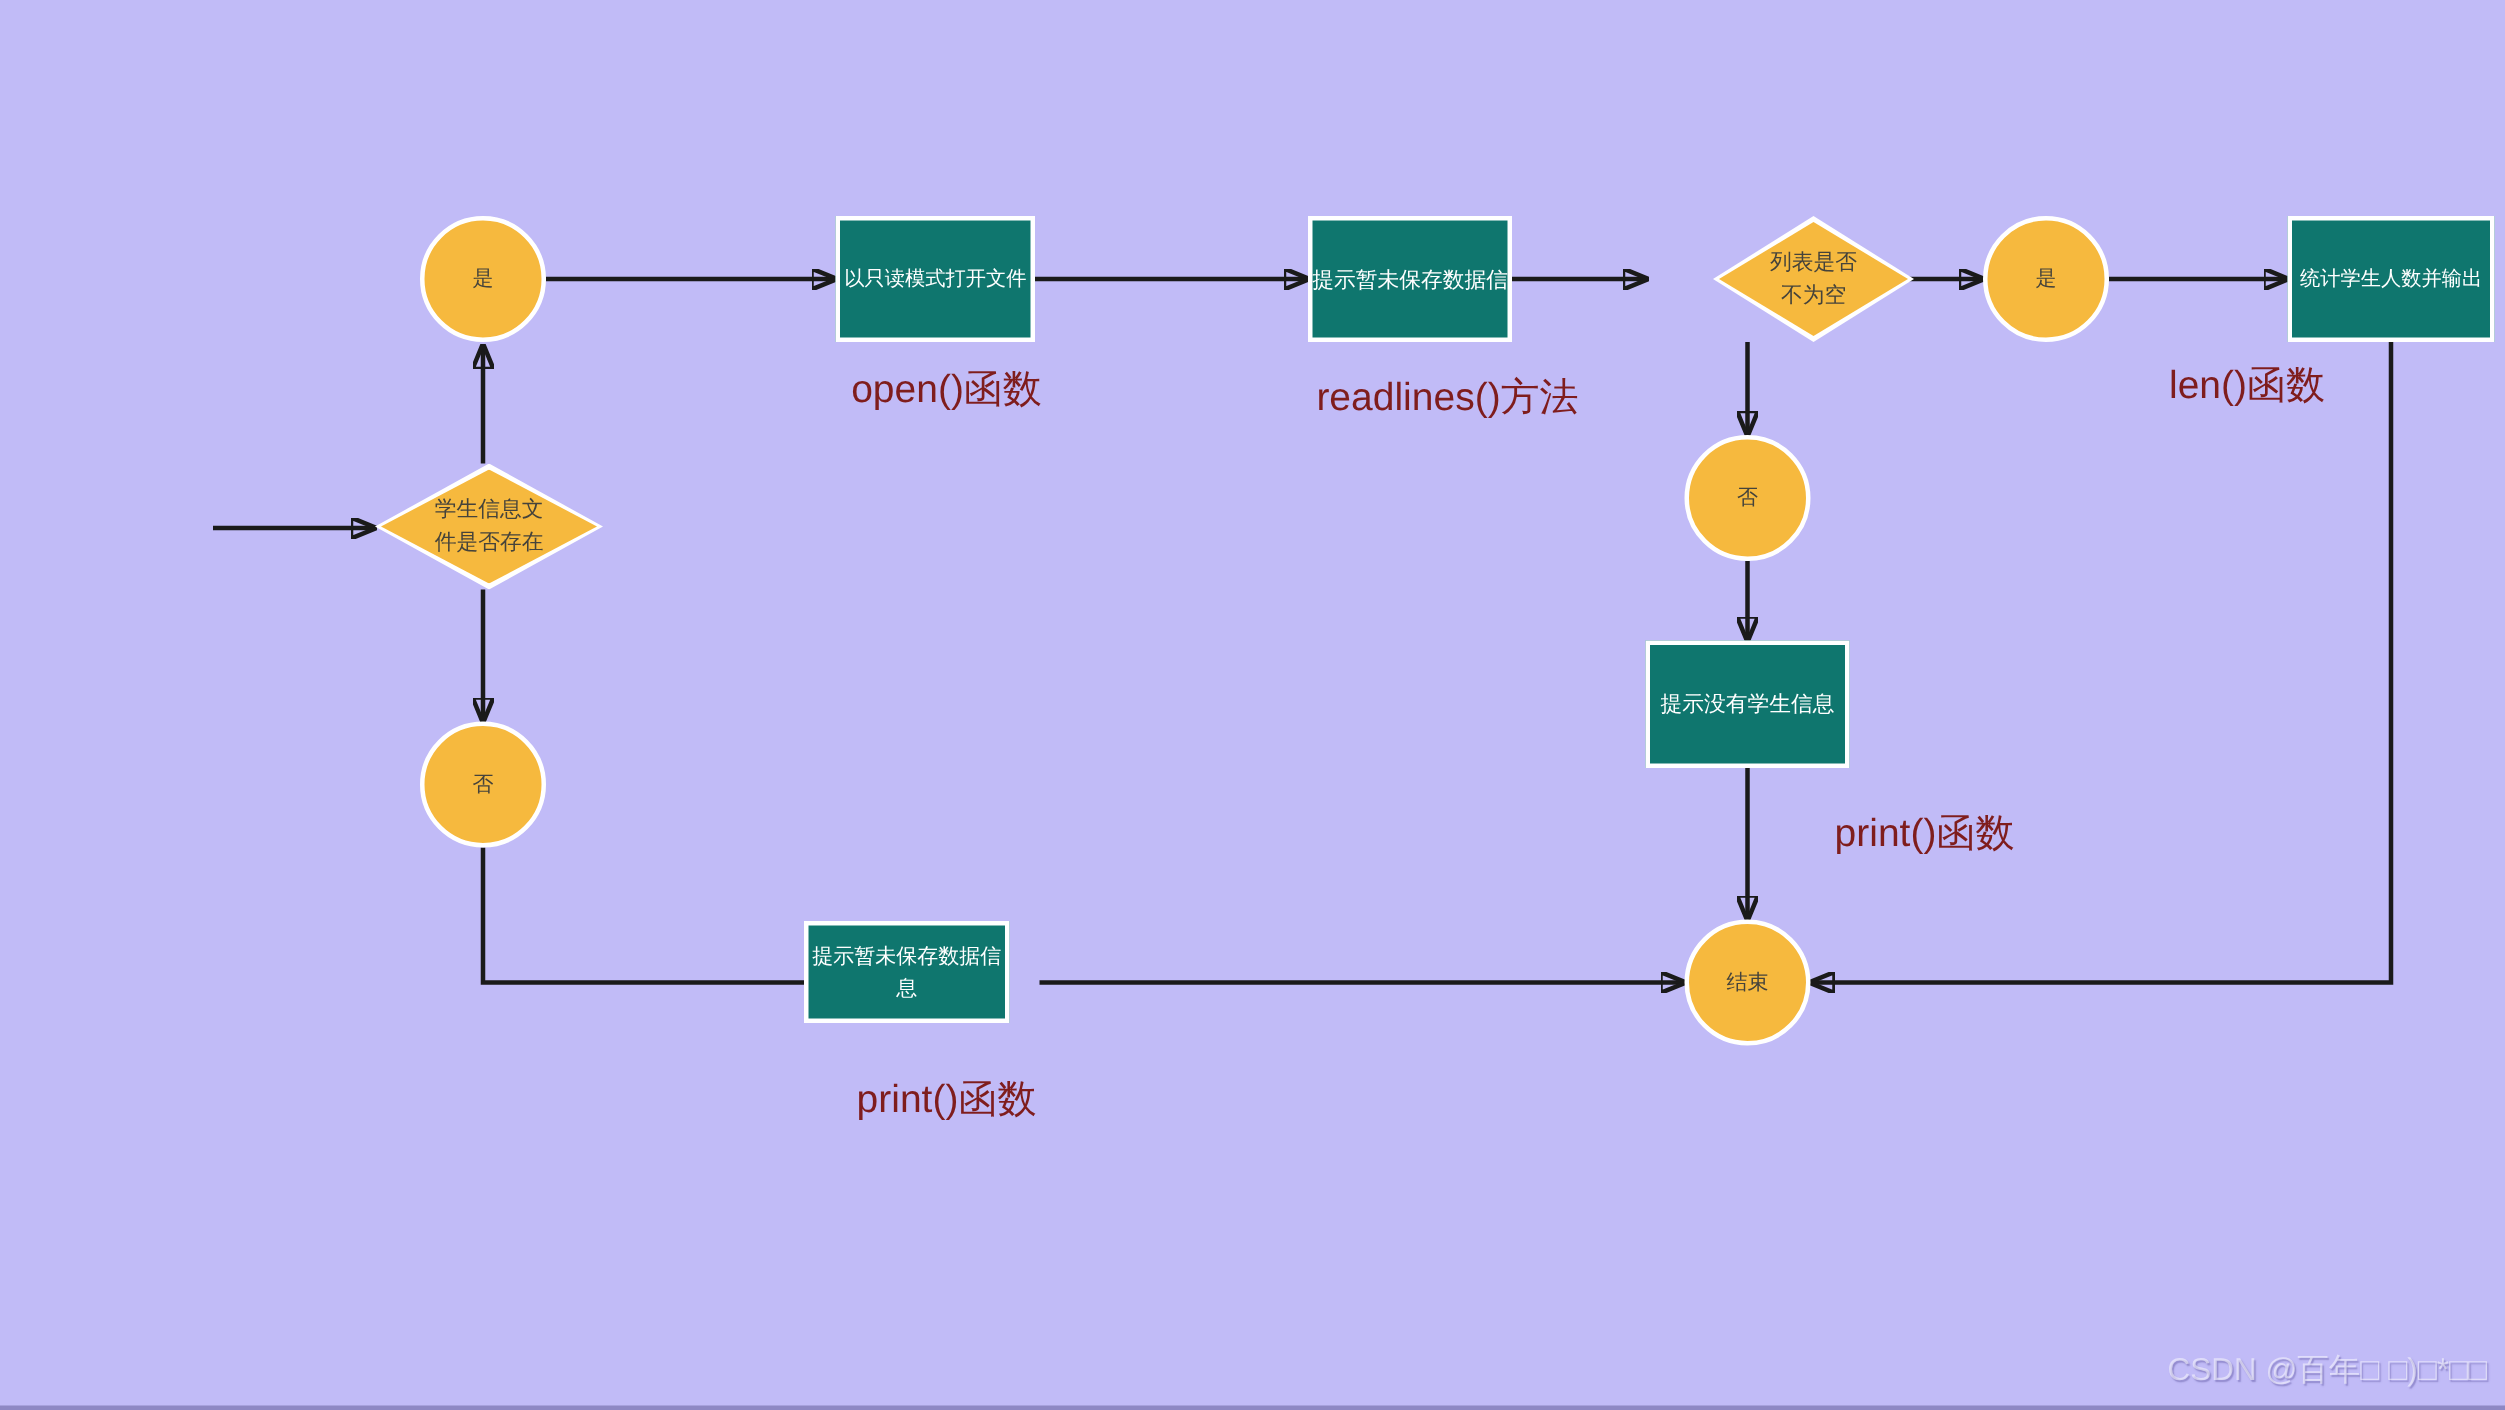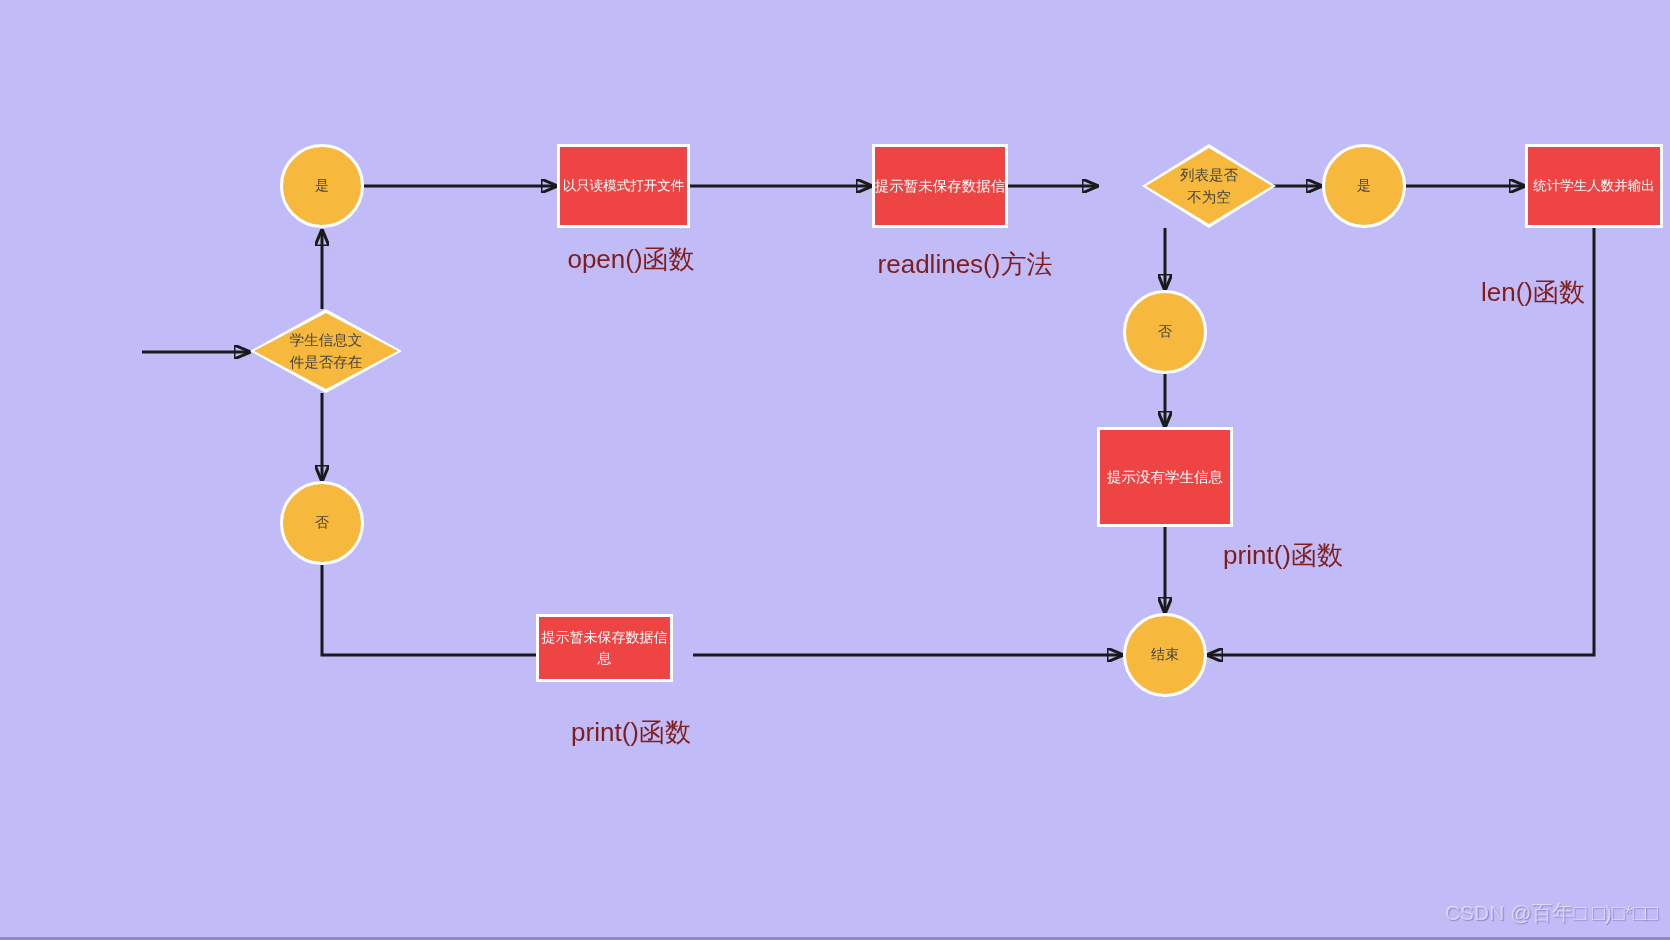--- a/index.html
+++ b/index.html
@@ -22,29 +22,29 @@
   }
   #c-start { left:58px;   top:310px; }
   #c-yes1  { left:280px;  top:144px; }
   #c-no1   { left:280px;  top:481px; }
   #c-yes2  { left:1322px; top:144px; }
   #c-no2   { left:1123px; top:290px; }
   #c-end   { left:1123px; top:613px;justify-content:center; }
 
   .rect {
     position:absolute; box-sizing:border-box;
-    background:#ef4444; border:3px solid #ffffff;
+    background:#0f766e; border:3px solid #ffffff;
     display:flex; align-items:center; justify-content:center;
     color:#ffffff; text-align:center;
   }
   .rect span { display:block; }
   #r-open    { left:557px;  top:144px; width:133px; height:84px; font-size:13.5px; white-space:nowrap; }
   #r-read    { left:872px;  top:144px; width:136px; height:84px; font-size:14.5px; white-space:nowrap; }
   #r-count   { left:1525px; top:144px; width:138px; height:84px; font-size:13.5px; white-space:nowrap; }
-  #r-noinfo  { left:1097px; top:427px; width:136px; height:100px; font-size:14.5px; white-space:nowrap; }
+  #r-noinfo  { left:1097px; top:427px; width:136px; height:85px; font-size:14.5px; white-space:nowrap; }
   #r-nosaved { left:536px;  top:614px; width:137px; height:68px; font-size:14px; }
   #r-nosaved span { white-space:pre-line; line-height:21px; }
 
   .diamond { position:absolute; }
   .d-outer {
     position:absolute; inset:0; background:#ffffff;
     clip-path:polygon(50% 0, 100% 50%, 50% 100%, 0 50%);
   }
   .d-inner {
     position:absolute; inset:4px; background:#f6b93e;
@@ -58,21 +58,21 @@
   }
   #d-exists   { left:250px;  top:309px; width:152px; height:84px; }
   #d-notempty { left:1142px; top:144px; width:134px; height:84px;text-decoration:underline; }
 
   .anno {
     position:absolute; transform:translateX(-50%);
     color:#7f1d1d; font-size:26px; line-height:28px; white-space:nowrap;
   }
   #a-open   { left:631px;  top:245px; }
   #a-read   { left:965px;  top:250px; }
-  #a-len    { left:1533px; top:242px;margin-top:36px; }
+  #a-len    { left:1498px; top:242px; }
   #a-printR { left:1283px; top:541px; }
   #a-printL { left:631px;  top:718px; }
 
   .watermark {
     position:absolute; right:12px; bottom:10px;
     font-size:21px; color:rgba(255,255,255,0.52);
     text-shadow:1px 1px 1px rgba(104,95,170,0.55);
   }
 </style>
 </head>

